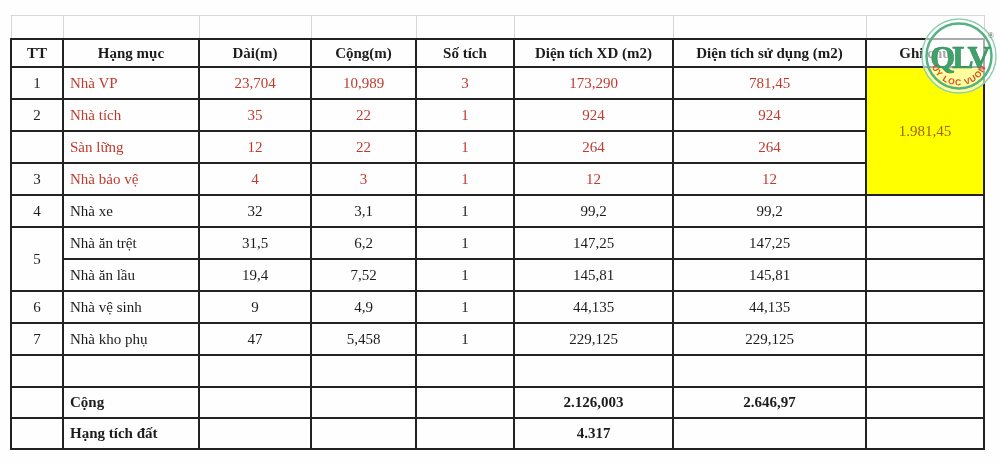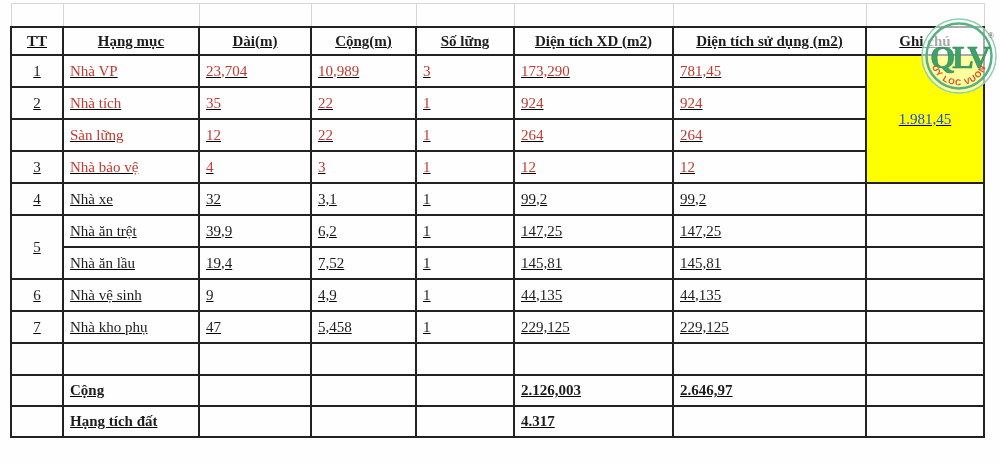--- a/index.html
+++ b/index.html
@@ -3,45 +3,45 @@
 <meta charset="utf-8">
 <style>
   html,body{margin:0;padding:0;}
   body{
     width:1000px;height:464px;position:relative;overflow:hidden;
     background:#fefefe;
     font-family:"Liberation Serif", serif;
   }
   table.sheet{
     border-collapse:collapse;table-layout:fixed;
-    position:absolute;left:10px;top:3px;width:973px;text-decoration:underline;
+    position:absolute;left:10px;top:15px;width:973px;
   }
   td{
     border:2px solid #222222;
     font-size:15px;color:#1c1c1c;
     padding:0 6px;overflow:hidden;white-space:nowrap;
     background:transparent;
   }
   tr.strip td{
     border:1px solid #d6d6d6;border-bottom:none;height:22px;
   }
   tr.header td{
     font-weight:bold;text-align:center;height:26px;font-size:15px;
   }
   tr.header td.dash-b{border-bottom:2px dashed #333;}
   tr.header td.dash-r{border-right:2px dashed #333;}
   tr.item td{height:30px;}
   tr.blank td{height:30px;}
   tr.total td{height:29px;font-weight:bold;}
   .ctr{text-align:center;}
-  .num{text-align:left;}
+  .num{text-align:center;}
   .name{text-align:left;}
   .red{color:#c2392e;}
   td.note-merged{
-    background:#ffff00;color:#1d4ed8;text-align:center;
+    background:#ffff00;color:#a16207;text-align:center;
     vertical-align:middle;font-size:15px;
   }
   .logo{
     position:absolute;left:915px;top:12px;width:88px;height:88px;
   }
 </style>
 </head>
 <body>
 
 <table class="sheet">
@@ -66,21 +66,21 @@
         <td></td>
     <td></td>
         <td></td>
   </tr>
 
   <tr class="header">
     <td class="dash-b dash-r">TT</td>
     <td class="dash-b">Hạng mục</td>
     <td>Dài(m)</td>
     <td>Cộng(m)</td>
-    <td>Số lững</td>
+    <td>Số tích</td>
     <td>Diện tích XD (m2)</td>
     <td>Diện tích sử dụng (m2)</td>
     <td>Ghi chú</td>
   </tr>
 
   <tr class="item">
     <td class="ctr">1</td>
     <td class="name red">Nhà VP</td>
     <td class="num red">23,704</td>
     <td class="num red">10,989</td>
@@ -127,21 +127,21 @@
     <td class="num">3,1</td>
     <td class="num">1</td>
     <td class="num">99,2</td>
     <td class="num">99,2</td>
     <td></td>
   </tr>
 
   <tr class="item">
     <td class="ctr" rowspan="2">5</td>
     <td class="name">Nhà ăn trệt</td>
-    <td class="num">39,9</td>
+    <td class="num">31,5</td>
     <td class="num">6,2</td>
     <td class="num">1</td>
     <td class="num">147,25</td>
     <td class="num">147,25</td>
     <td></td>
   </tr>
 
   <tr class="item">
     <td class="name">Nhà ăn lầu</td>
     <td class="num">19,4</td>

